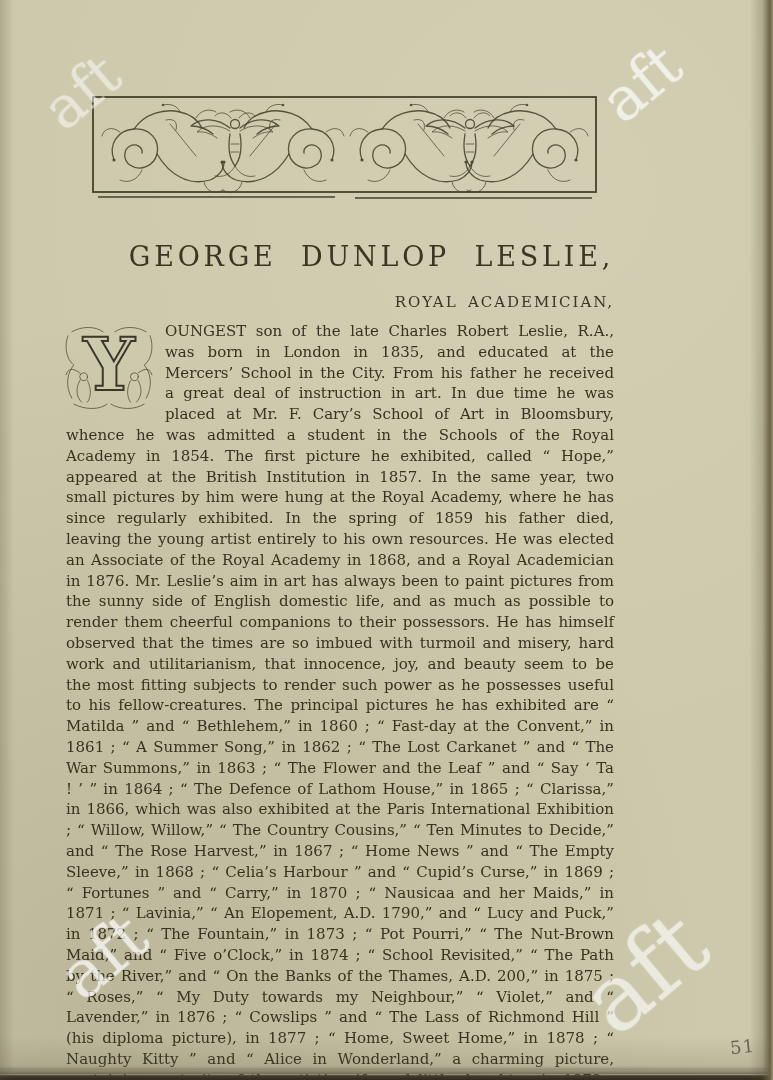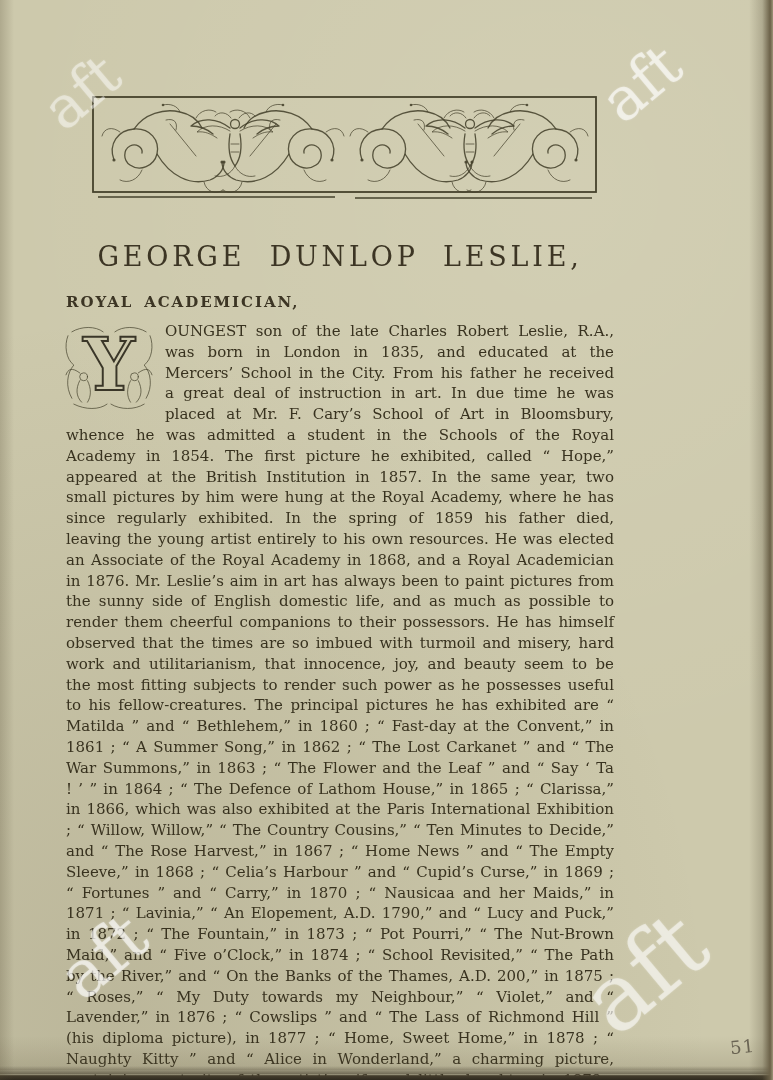--- a/index.html
+++ b/index.html
@@ -18,26 +18,26 @@
   .edge-bottom-soft{position:absolute;left:0;bottom:10px;width:100%;height:34px;
     background:linear-gradient(to bottom, rgba(90,80,55,0) 0%, rgba(90,80,55,0.18) 100%);}
   .edge-right{position:absolute;top:0;right:0;width:24px;height:100%;
     background:linear-gradient(to right, rgba(80,72,50,0) 0%, rgba(80,72,50,0.25) 55%, #6b6148 88%, #9c9377 100%);}
   .edge-left{position:absolute;top:0;left:0;width:14px;height:100%;
     background:linear-gradient(to right, rgba(85,76,52,0.25) 0%, rgba(85,76,52,0) 100%);}
 
   .ornament-band{position:absolute;left:92px;top:96px;}
 
   .title{
-    position:absolute;left:66px;top:241px;width:548px;text-align:center;
+    position:absolute;left:66px;top:241px;width:548px;text-align:right;
     font-size:27px;letter-spacing:0.14em;word-spacing:0.45em;color:#3c3524;font-weight:400;
   }
   .subtitle{
-    position:absolute;left:66px;top:293px;width:548px;text-align:left;
-    font-size:15px;letter-spacing:0.13em;word-spacing:0.25em;color:#3c3524;font-weight:700;
+    position:absolute;left:66px;top:293px;width:548px;text-align:right;
+    font-size:15px;letter-spacing:0.13em;word-spacing:0.25em;color:#3c3524;font-weight:400;
   }
   .text-block{position:absolute;left:66px;top:321px;width:548px;}
   .body-text{
     font-size:15px;line-height:20.8px;text-align:justify;color:#38321f;
     word-spacing:1px;
   }
   .dropcap{float:left;width:94px;height:86px;margin:3px 9px 1px -4px;}
   .watermark{
     position:absolute;color:rgba(255,255,255,0.55);pointer-events:none;
     transform-origin:center;font-family:"DejaVu Serif",serif;

